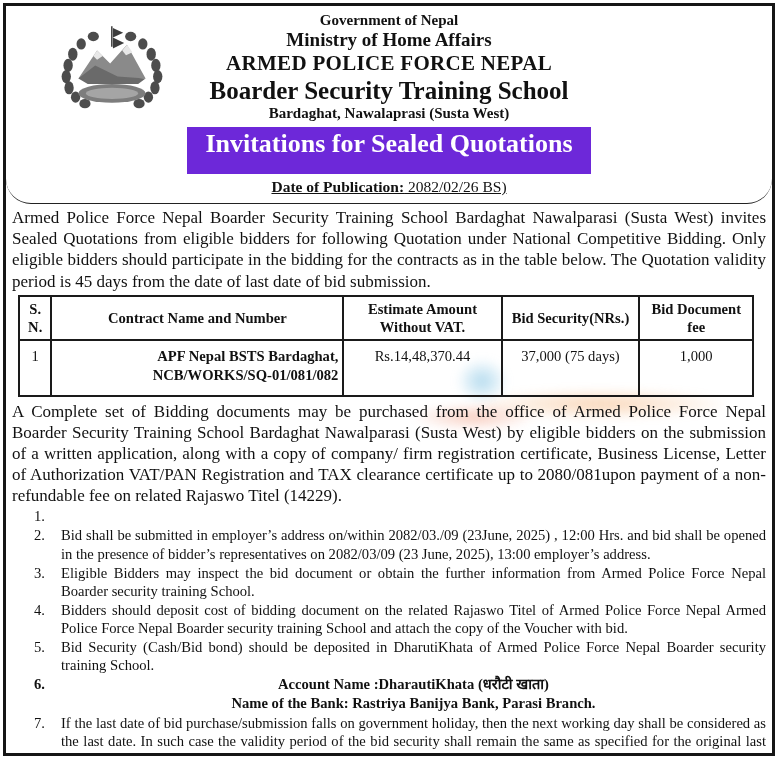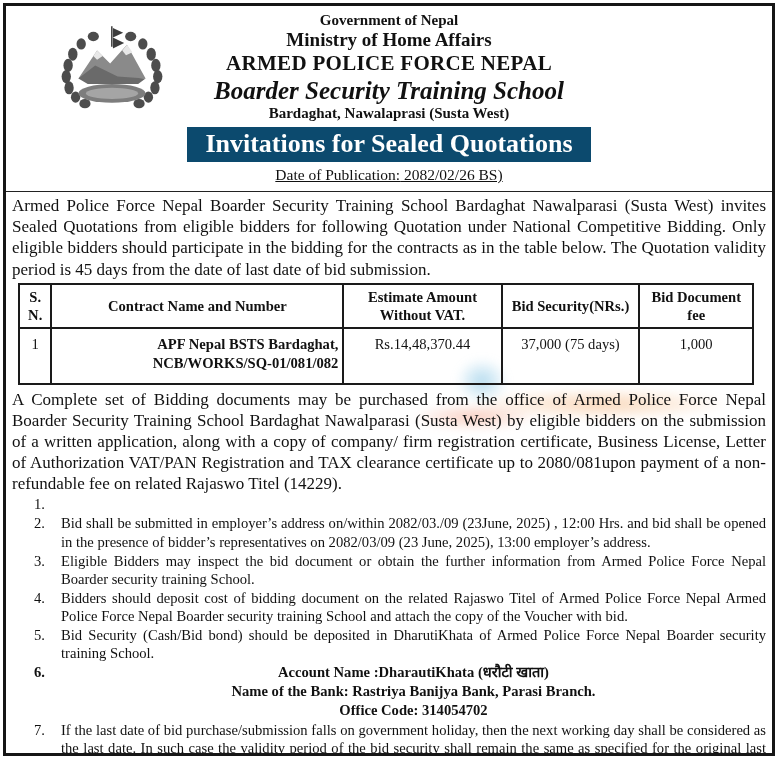--- a/index.html
+++ b/index.html
@@ -7,32 +7,32 @@
   .page { position:relative; border:3px solid #161616; height:753px; box-sizing:border-box; overflow:hidden; background:#fff; }
   .content { position:relative; z-index:2; }
 
   
   .wm { position:absolute; z-index:1; border-radius:50%; filter:blur(4px); }
   .wm-blue { left:450px; top:352px; width:52px; height:46px; background:radial-gradient(ellipse, rgba(120,190,225,.55), rgba(120,190,225,0) 70%); }
   .wm-orange1 { left:470px; top:383px; width:250px; height:30px; background:radial-gradient(ellipse, rgba(240,150,70,.38), rgba(240,150,70,0) 75%); }
   .wm-orange2 { left:408px; top:398px; width:120px; height:26px; background:radial-gradient(ellipse, rgba(235,110,70,.35), rgba(235,110,70,0) 75%); }
 
   
-  .masthead { position:relative; text-align:center; padding:6px 4px 7px; border-bottom:1px solid #222; }
+  .masthead { position:relative; text-align:center; padding:6px 4px 7px; border-bottom:1px solid #222;border-radius:25px; }
   .emblem { position:absolute; left:50px; top:18px; width:112px; height:94px; }
   .hl { font-weight:bold; line-height:1.16; }
   .h1 { font-size:15px; }
   .h2 { font-size:19px; }
   .h3 { font-size:21px; letter-spacing:.3px; }
-  .h4 { font-size:25px;font-style:italic; }
+  .h4 { font-size:25px; }
   .h5 { font-size:15px; }
-  .banner { display:table; margin:5px auto 4px; background:#0c4a6e; color:#fff; font-weight:bold; font-size:26px; line-height:1.12; padding:2px 18px 4px; }
+  .banner { display:table; margin:5px auto 4px; background:#6d28d9; color:#fff; font-weight:bold; font-size:26px; line-height:1.12; padding:2px 18px 16px; }
   .pubdate { font-size:15.5px; margin-top:2px; }
   .pubdate .u { text-decoration:underline; }
-  .pubdate .lab { font-weight:normal; }
+  .pubdate .lab { font-weight:bold; }
 
   
   .para { font-size:17px; line-height:1.24; text-align:justify; padding:3px 6px 1px; }
   .note { display:flex; font-size:14.6px; line-height:1.24; padding:0 6px 1px 28px; }
   .note-num { flex:0 0 27px; }
   .note-text { flex:1; text-align:justify; }
   .acct-line { font-weight:bold; line-height:1.3; }
 
   
   table.quote { border-collapse:collapse; margin:2px 8px 1px 12px; width:736px; table-layout:fixed; }
@@ -154,21 +154,20 @@
     <div class="note">
       <span class="note-num">5.</span>
       <span class="note-text">Bid Security (Cash/Bid bond) should be deposited in DharutiKhata of Armed Police Force Nepal Boarder security training School.</span>
     </div>
 
     <div class="note">
       <span class="note-num acct-line">6.</span>
       <span class="note-text" style="text-align:center;">
         <div class="acct-line">Account Name :DharautiKhata (धरौटी खाता)</div>
         <div class="acct-line">Name of the Bank: Rastriya Banijya Bank, Parasi Branch.</div>
-        <div class="acct-line">Office Code: 314054702</div>
       </span>
     </div>
 
     <div class="note">
       <span class="note-num">7.</span>
       <span class="note-text">If the last date of bid purchase/submission falls on government holiday, then the next working day shall be considered as the last date. In such case the validity period of the bid security shall remain the same as specified for the original last date of submission.</span>
     </div>
     <div class="note">
       <span class="note-num">8.</span>
       <span class="note-text">Bidders are advised to visit site and assess the actual site conditions before submitting their bid.</span>

